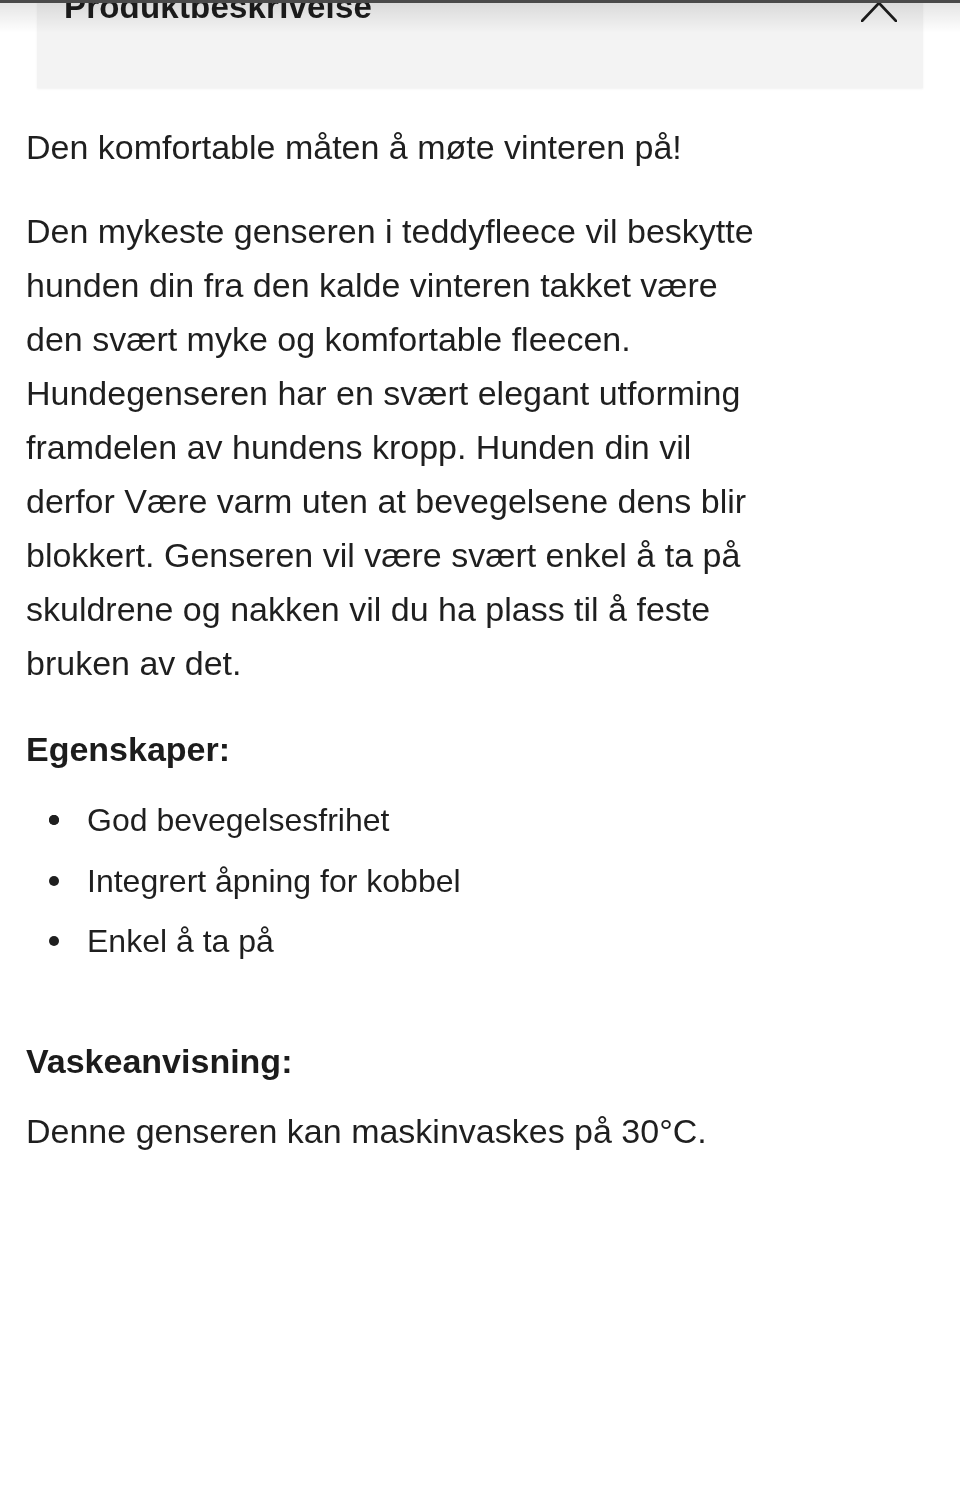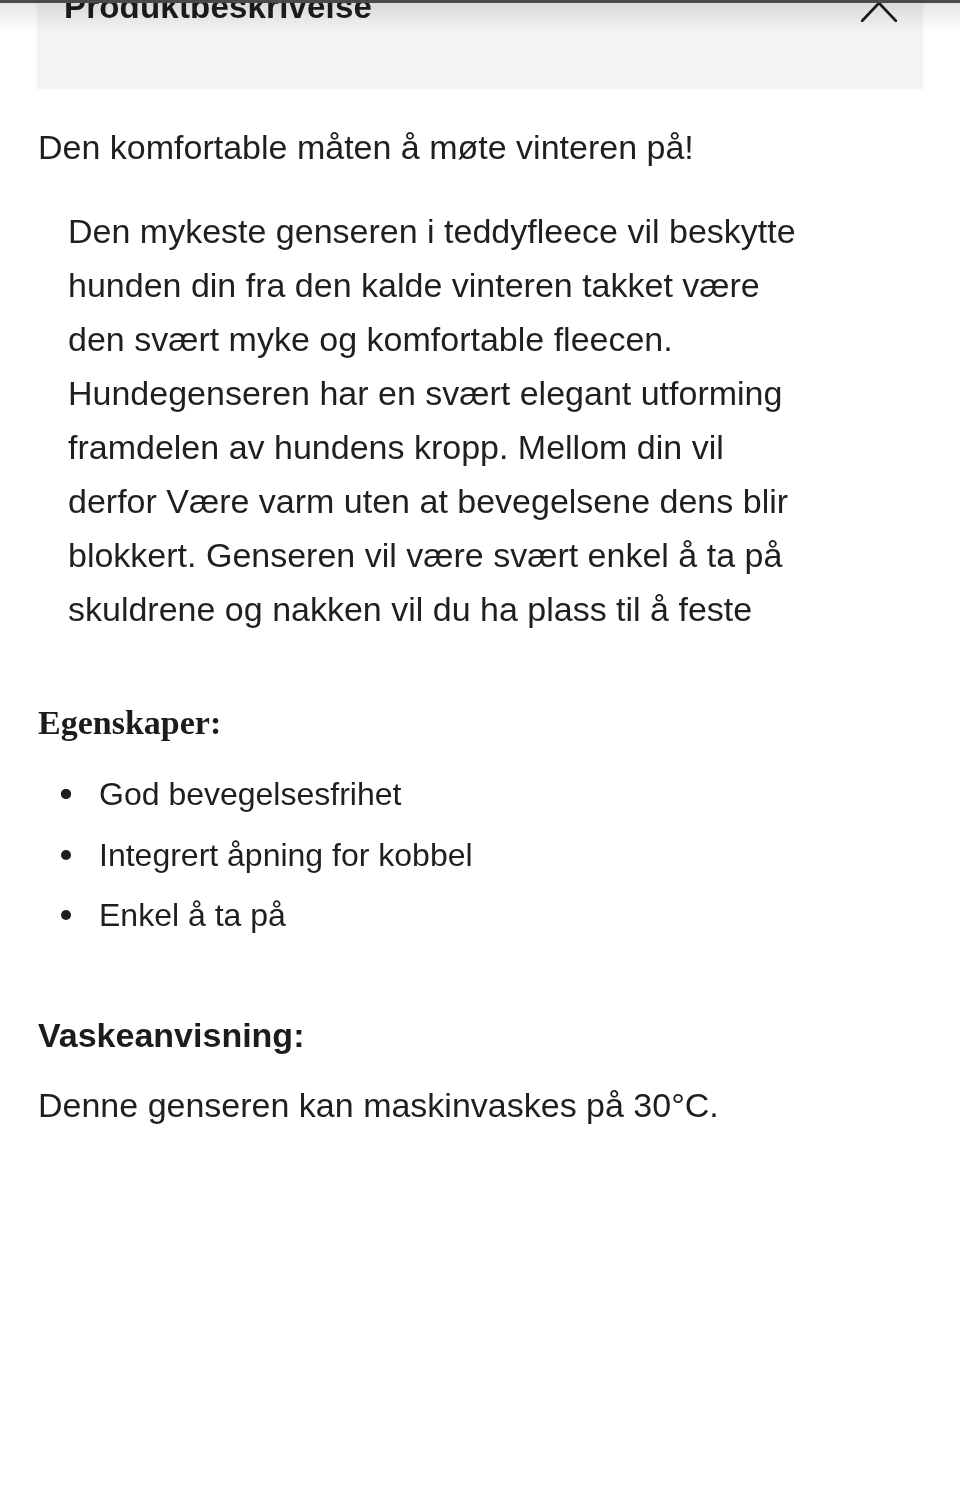--- a/index.html
+++ b/index.html
@@ -55,52 +55,50 @@
     }
     .chevron {
       position: absolute;
       left: 824px;
       top: 20px;
       width: 36px;
       height: 22px;
     }
     .content {
       position: absolute;
-      left: 38px;
+      left: 26px;
       top: 120px;
       width: 890px;
     }
     .intro {
       margin: 0;
       font-size: 34px;
       line-height: 54px;
       color: #1f1f1f;
       white-space: nowrap;
     }
     .body-text {
       margin: 30px 0 0 0;
       font-size: 34px;
       line-height: 54px;
       color: #1f1f1f;
     }
     .body-text .line {
       display: block;
       white-space: nowrap;
-      margin-left: 30px;
     }
     .section-heading {
       font-size: 34px;
       font-weight: 700;
       color: #1c1c1c;
       margin: 0;
       line-height: 54px;
     }
     .features-heading {
-      margin-top: 60px;
-      font-family: Liberation Serif, serif;
+      margin-top: 32px;
     }
     .feature-list {
       list-style: none;
       margin: 14px 0 0 0;
       padding: 0;
     }
     .feature-item {
       position: relative;
       padding-left: 61px;
       font-size: 32px;
@@ -144,24 +142,25 @@
 </div>
 
 <div class="content">
   <p class="intro">Den komfortable måten å møte vinteren på!</p>
 
   <p class="body-text">
     <span class="line">Den mykeste genseren i teddyfleece vil beskytte</span>
     <span class="line">hunden din fra den kalde vinteren takket være</span>
     <span class="line">den svært myke og komfortable fleecen.</span>
     <span class="line">Hundegenseren har en svært elegant utforming</span>
-    <span class="line">framdelen av hundens kropp. Mellom din vil</span>
+    <span class="line">framdelen av hundens kropp. Hunden din vil</span>
     <span class="line">derfor Være varm uten at bevegelsene dens blir</span>
     <span class="line">blokkert. Genseren vil være svært enkel å ta på</span>
     <span class="line">skuldrene og nakken vil du ha plass til å feste</span>
+    <span class="line">bruken av det.</span>
   </p>
 
   <h3 class="section-heading features-heading">Egenskaper:</h3>
   <ul class="feature-list">
     <li class="feature-item">
       <span class="bullet"></span>
     </li>
     <li class="feature-item">
       <span class="bullet"></span>
       <span>God bevegelsesfrihet</span>

